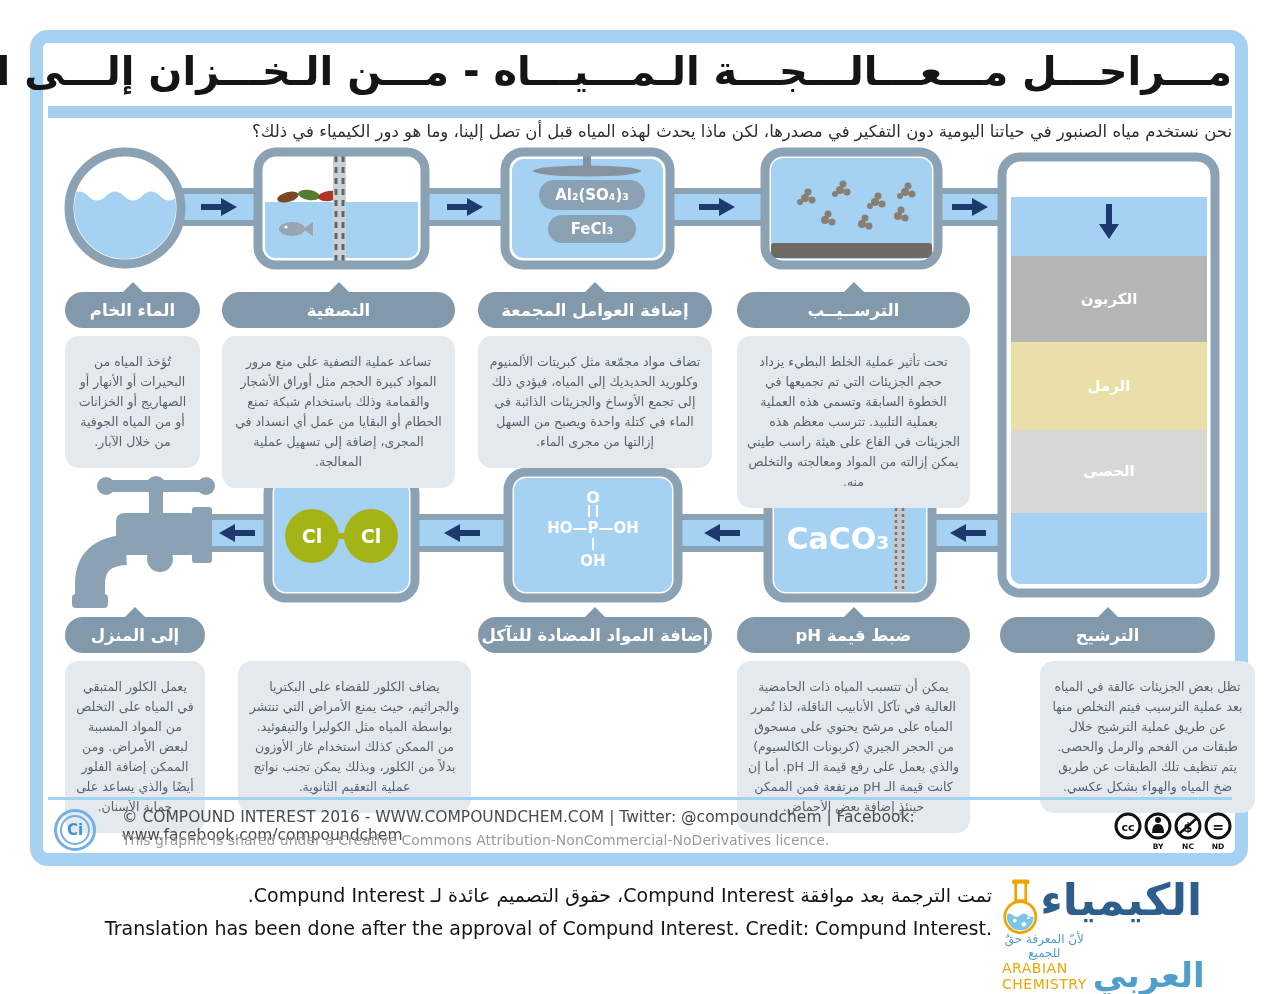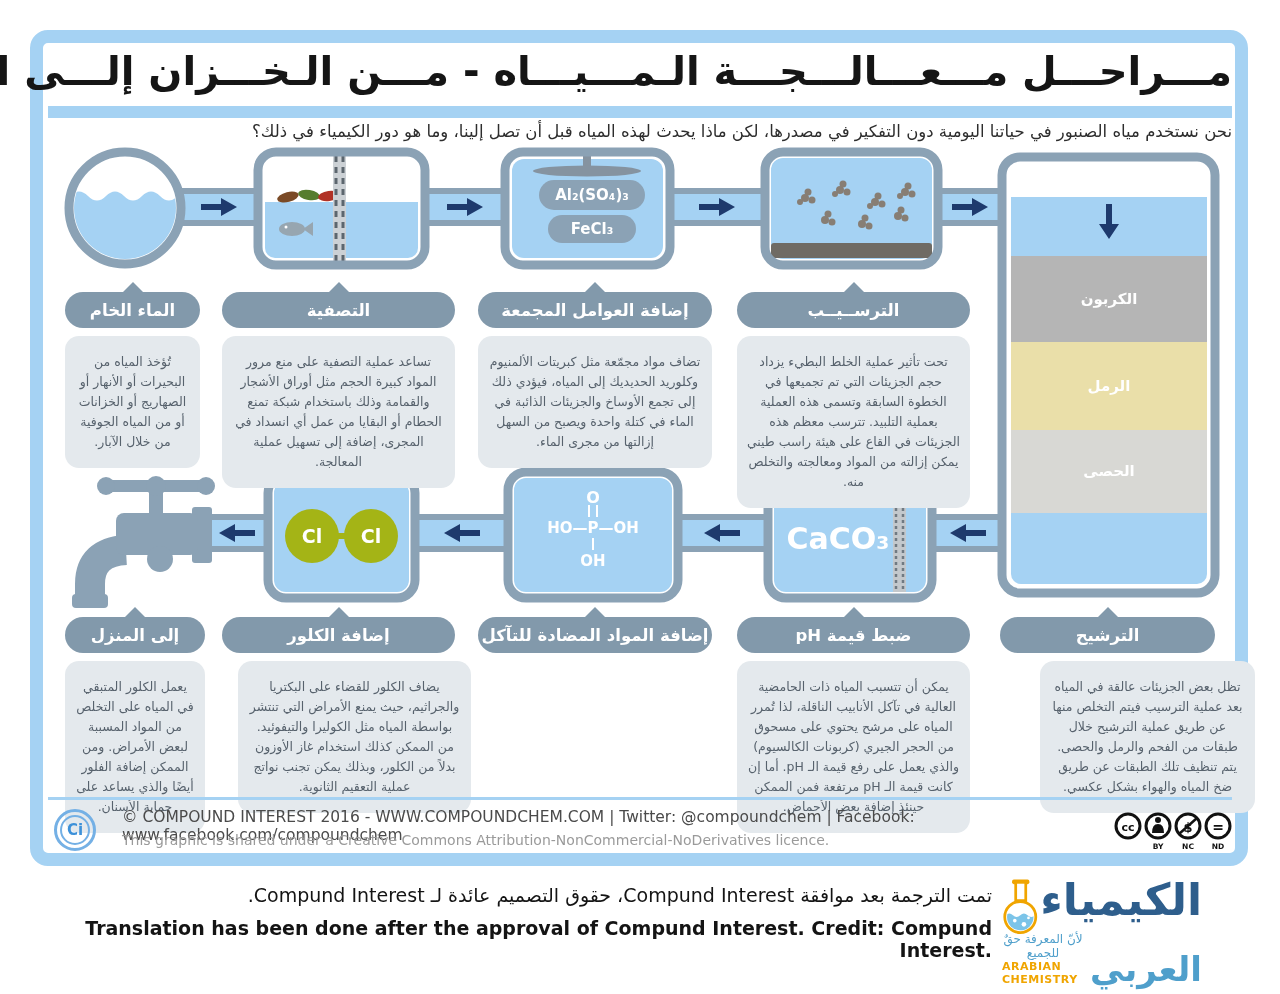--- a/index.html
+++ b/index.html
@@ -35,21 +35,21 @@
   .ccbadges { left:1114px; top:808px; }
   .credits { left:60px; top:884px; width:932px; direction:rtl; text-align:right; color:#141414; }
   .credits .ln { font-size:19px; margin-bottom:11px; }
   .credits .ltr { direction:ltr; unicode-bidi:isolate; }
   .logo { left:1002px; top:876px; width:200px; height:112px; }
   .logo-top { display:flex; align-items:flex-start; }
   .logo-name { font-size:44px; font-weight:bold; color:#2e5e8c; line-height:1.1; }
   .logo-row2 { display:flex; align-items:flex-end; margin-top:-6px; }
   .logo-sub { font-size:34px; font-weight:bold; color:#4f9fcb; line-height:1; margin-left:6px; }
   .logo-tag { font-size:12px; color:#4f9fcb; direction:rtl; text-align:center; }
-  .logo-lat { font-size:11px; font-weight:bold; color:#f0a500; letter-spacing:0.5px; }
+  .logo-lat { font-size:14px; font-weight:normal; color:#f0a500; letter-spacing:0.5px; }
 </style>
 </head>
 <body>
 
 <div class="canvas">
   <div class="frame abs"></div>
 
   <div class="title abs">مـــراحـــل مـــعـــالـــجـــة الـمـــيـــاه - مـــن الـخـــزان إلـــى الـمـــنـــزل</div>
   <div class="titlebar abs"></div>
   <div class="subtitle abs">نحن نستخدم مياه الصنبور في حياتنا اليومية دون التفكير في مصدرها، لكن ماذا يحدث لهذه المياه قبل أن تصل إلينا، وما هو دور الكيمياء في ذلك؟</div>
@@ -273,21 +273,20 @@
   <div class="pill abs" style="left:222px;width:233px;">التصفية</div>
   <div class="pill abs" style="left:478px;width:234px;">إضافة العوامل المجمعة</div>
   <div class="pill abs" style="left:737px;width:233px;">الترســيــب</div>
 
   <div class="desc abs" style="left:65px;width:135px;">تُؤخذ المياه من البحيرات أو الأنهار أو الصهاريج أو الخزانات أو من المياه الجوفية من خلال الآبار.</div>
   <div class="desc abs" style="left:222px;width:233px;">تساعد عملية التصفية على منع مرور المواد كبيرة الحجم مثل أوراق الأشجار والقمامة وذلك باستخدام شبكة تمنع الحطام أو البقايا من عمل أي انسداد في المجرى، إضافة إلى تسهيل عملية المعالجة.</div>
   <div class="desc abs" style="left:478px;width:234px;">تضاف مواد مجمّعة مثل كبريتات الألمنيوم وكلوريد الحديديك إلى المياه، فيؤدي ذلك إلى تجمع الأوساخ والجزيئات الذائبة في الماء في كتلة واحدة ويصبح من السهل إزالتها من مجرى الماء.</div>
   <div class="desc abs" style="left:737px;width:233px;">تحت تأثير عملية الخلط البطيء يزداد حجم الجزيئات التي تم تجميعها في الخطوة السابقة وتسمى هذه العملية بعملية التلبيد. تترسب معظم هذه الجزيئات في القاع على هيئة راسب طيني يمكن إزالته من المواد ومعالجته والتخلص منه.</div>
 
   <div class="pill r2 abs" style="left:65px;width:140px;">إلى المنزل</div>
-  <div class="pill r2 abs" style="left:222px;width:233px;">إضافة الكلور</div>
   <div class="pill r2 abs" style="left:478px;width:234px;">إضافة المواد المضادة للتآكل</div>
   <div class="pill r2 abs" style="left:737px;width:233px;">ضبط قيمة pH</div>
   <div class="pill r2 abs" style="left:1000px;width:215px;">الترشيح</div>
 
   <div class="desc r2 abs" style="left:65px;width:140px;">يعمل الكلور المتبقي في المياه على التخلص من المواد المسببة لبعض الأمراض. ومن الممكن إضافة الفلور أيضًا والذي يساعد على حماية الأسنان.</div>
   <div class="desc r2 abs" style="left:238px;width:233px;">يضاف الكلور للقضاء على البكتريا والجراثيم، حيث يمنع الأمراض التي تنتشر بواسطة المياه مثل الكوليرا والتيفوئيد. من الممكن كذلك استخدام غاز الأوزون بدلاً من الكلور، وبذلك يمكن تجنب نواتج عملية التعقيم الثانوية.</div>
   <div class="desc r2 abs" style="left:737px;width:233px;">يمكن أن تتسبب المياه ذات الحامضية العالية في تآكل الأنابيب الناقلة، لذا تُمرر المياه على مرشح يحتوي على مسحوق من الحجر الجيري (كربونات الكالسيوم) والذي يعمل على رفع قيمة الـ pH. أما إن كانت قيمة الـ pH مرتفعة فمن الممكن حينئذٍ إضافة بعض الأحماض.</div>
   <div class="desc r2 abs" style="left:1040px;width:215px;">تظل بعض الجزيئات عالقة في المياه بعد عملية الترسيب فيتم التخلص منها عن طريق عملية الترشيح خلال طبقات من الفحم والرمل والحصى. يتم تنظيف تلك الطبقات عن طريق ضخ المياه والهواء بشكل عكسي.</div>
 
   <div class="footline abs"></div>
@@ -318,21 +317,21 @@
     </g>
     <g>
       <circle cx="104" cy="18" r="12" fill="none" stroke="#111" stroke-width="3"></circle>
       <text x="104" y="19" text-anchor="middle" dominant-baseline="central" font-size="14" font-weight="bold" fill="#111">=</text>
       <text x="104" y="41" text-anchor="middle" font-size="7.5" font-weight="bold" fill="#111">ND</text>
     </g>
   </svg>
 
   <div class="credits abs">
     <div class="ln">تمت الترجمة بعد موافقة Compund Interest، حقوق التصميم عائدة لـ Compund Interest.</div>
-    <div class="ln ltr" style="direction:ltr;font-weight:bold;">Translation has been done after the approval of Compund Interest. Credit: Compund Interest.</div>
+    <div class="ln ltr" style="direction:ltr;">Translation has been done after the approval of Compund Interest. Credit: Compund Interest.</div>
   </div>
 
   <div class="logo abs">
     <div class="logo-top">
       <svg width="42" height="62" viewBox="0 0 42 62">
         <rect x="11" y="1" width="19" height="5" rx="2" fill="#f0a500"></rect>
         <rect x="15" y="4" width="11" height="20" fill="#fff" stroke="#f0a500" stroke-width="3"></rect>
         <circle cx="20" cy="42" r="17" fill="#fff" stroke="#f0a500" stroke-width="3"></circle>
         <clipPath id="flaskclip">
             <circle cx="20" cy="42" r="14.5"></circle>

